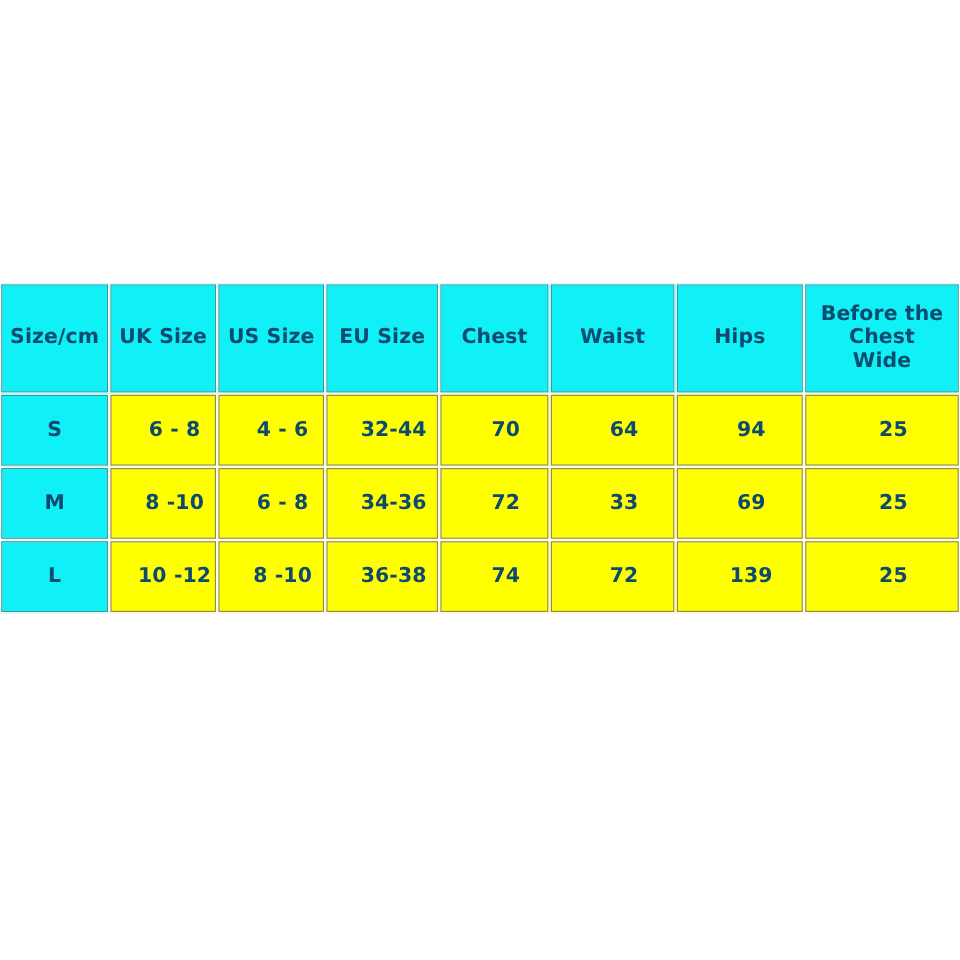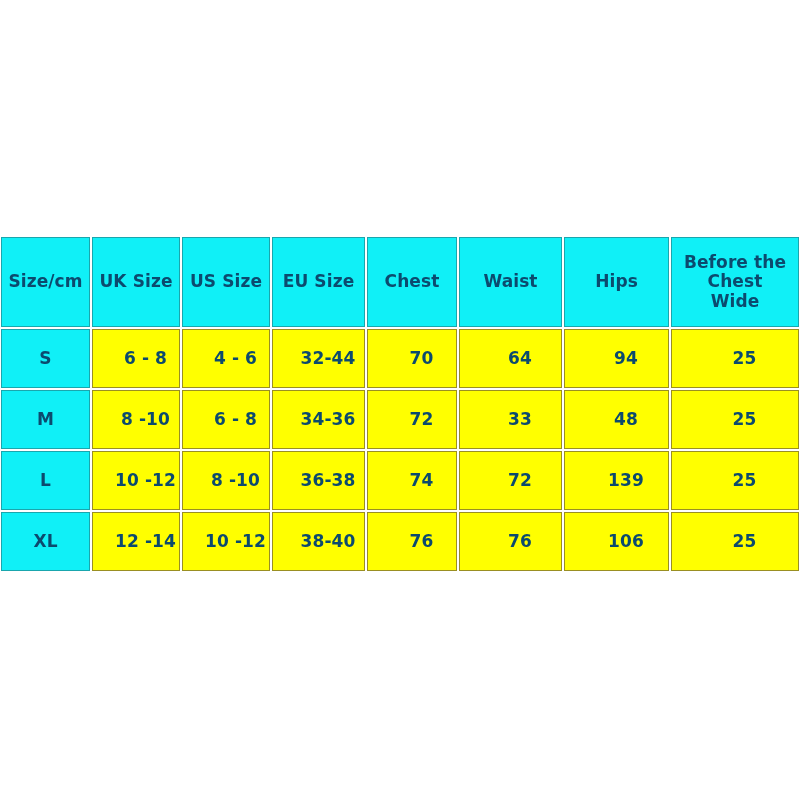--- a/index.html
+++ b/index.html
@@ -144,43 +144,33 @@
           <td class="val-cell">25</td>
         </tr>
 
         <tr>
           <td class="size-cell">M</td>
           <td class="val-cell">8 -10</td>
           <td class="val-cell">6 - 8</td>
           <td class="val-cell">34-36</td>
           <td class="val-cell">72</td>
           <td class="val-cell">33</td>
-          <td class="val-cell">48</td>
+          <td class="val-cell">69</td>
           <td class="val-cell">25</td>
         </tr>
 
         <tr>
           <td class="size-cell">L</td>
           <td class="val-cell">10 -12</td>
           <td class="val-cell">8 -10</td>
           <td class="val-cell">36-38</td>
           <td class="val-cell">74</td>
           <td class="val-cell">72</td>
           <td class="val-cell">139</td>
           <td class="val-cell">25</td>
         </tr>
 
-        <tr>
-          <td class="size-cell">XL</td>
-          <td class="val-cell">12 -14</td>
-          <td class="val-cell">10 -12</td>
-          <td class="val-cell">38-40</td>
-          <td class="val-cell">76</td>
-          <td class="val-cell">76</td>
-          <td class="val-cell">106</td>
-          <td class="val-cell">25</td>
-        </tr>
 
       </tbody>
     </table>
 
   </div>
 </div>
 
 </body></html>

